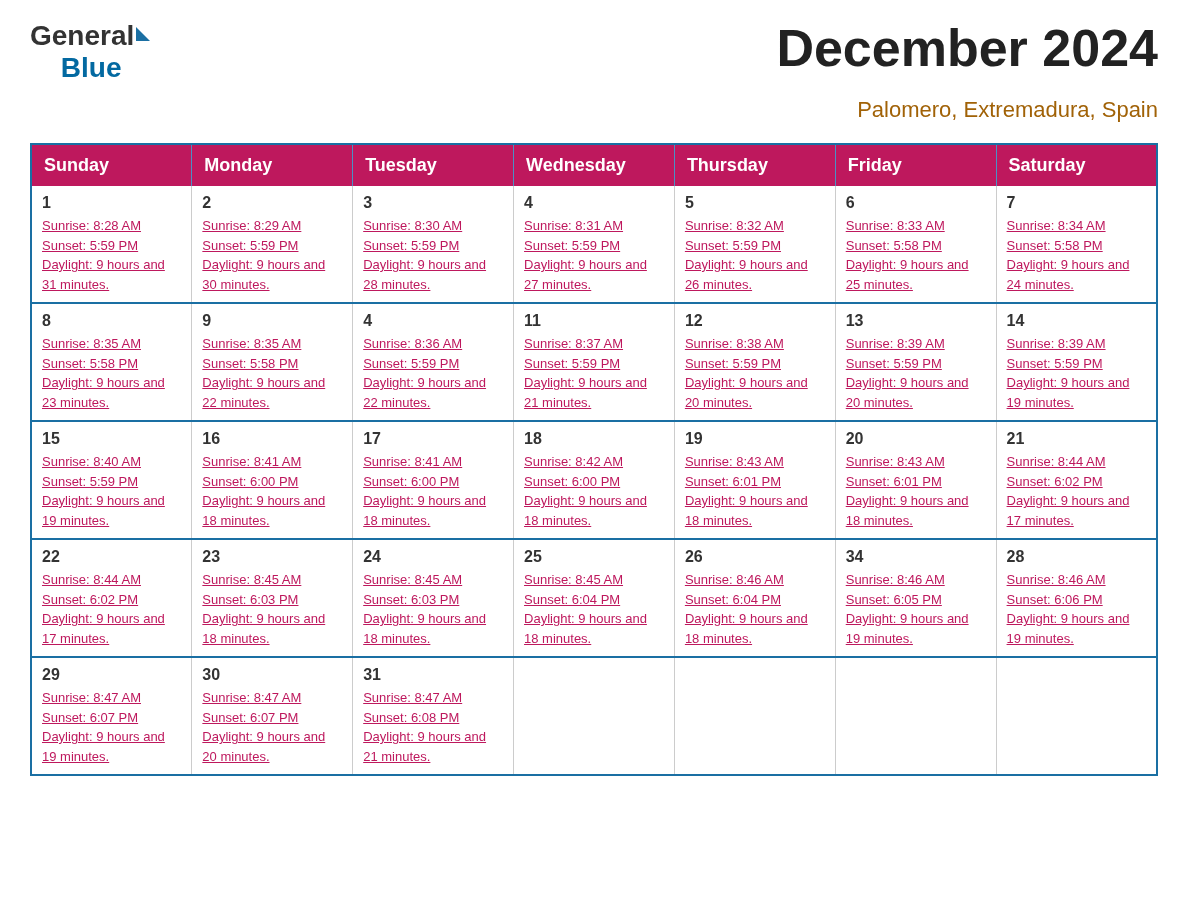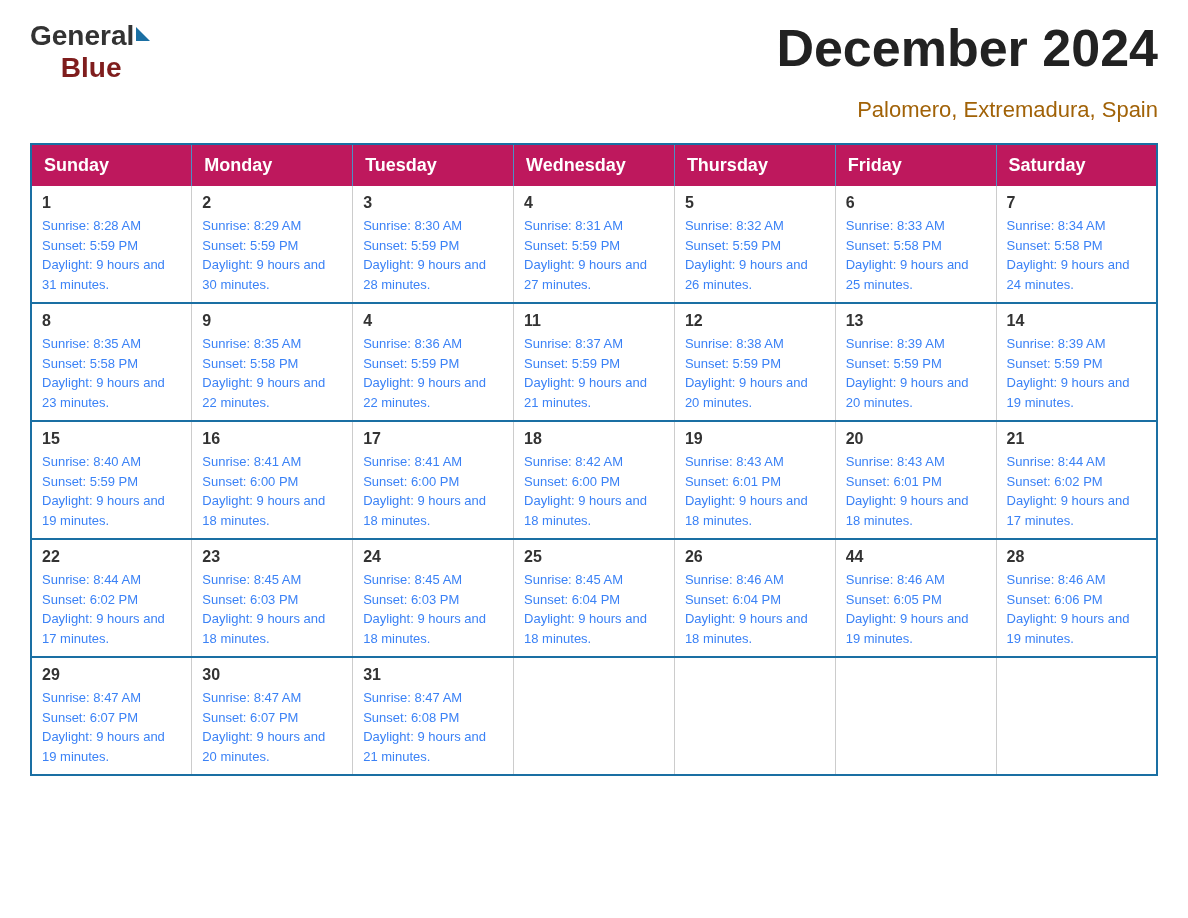--- a/index.html
+++ b/index.html
@@ -33,21 +33,21 @@
     .logo-wrapper {
       display: flex;
       flex-direction: column;
       align-items: center;
     }
     .logo-line1 {
       display: flex;
       align-items: center;
     }
     .logo-line2 {
-      color: #7f1d1d;
+      color: #0369a1;
       font-size: 28px;
       font-weight: bold;
       margin-left: 2px;
     }
     .title-section {
       text-align: right;
     }
     .month-title {
       font-size: 52px;
       font-weight: bold;
@@ -93,21 +93,22 @@
     }
     .day-number {
       font-size: 16px;
       font-weight: bold;
       margin-bottom: 4px;
       display: block;
     }
     .day-info {
       font-size: 13px;
       line-height: 1.5;
-      color: #3b82f6;
+      color: #be185d;
+      text-decoration: underline;
     }
     .empty-cell {
       background: #fff;
     }
   </style>
 </head>
 <body>
 
 <div class="header">
   <div class="logo-wrapper">
@@ -345,21 +346,21 @@
         </td>
         <td>
           <span class="day-number">26</span>
           <div class="day-info">
             Sunrise: 8:46 AM<br>
             Sunset: 6:04 PM<br>
             Daylight: 9 hours and 18 minutes.
           </div>
         </td>
         <td>
-          <span class="day-number">44</span>
+          <span class="day-number">34</span>
           <div class="day-info">
             Sunrise: 8:46 AM<br>
             Sunset: 6:05 PM<br>
             Daylight: 9 hours and 19 minutes.
           </div>
         </td>
         <td>
           <span class="day-number">28</span>
           <div class="day-info">
             Sunrise: 8:46 AM<br>

